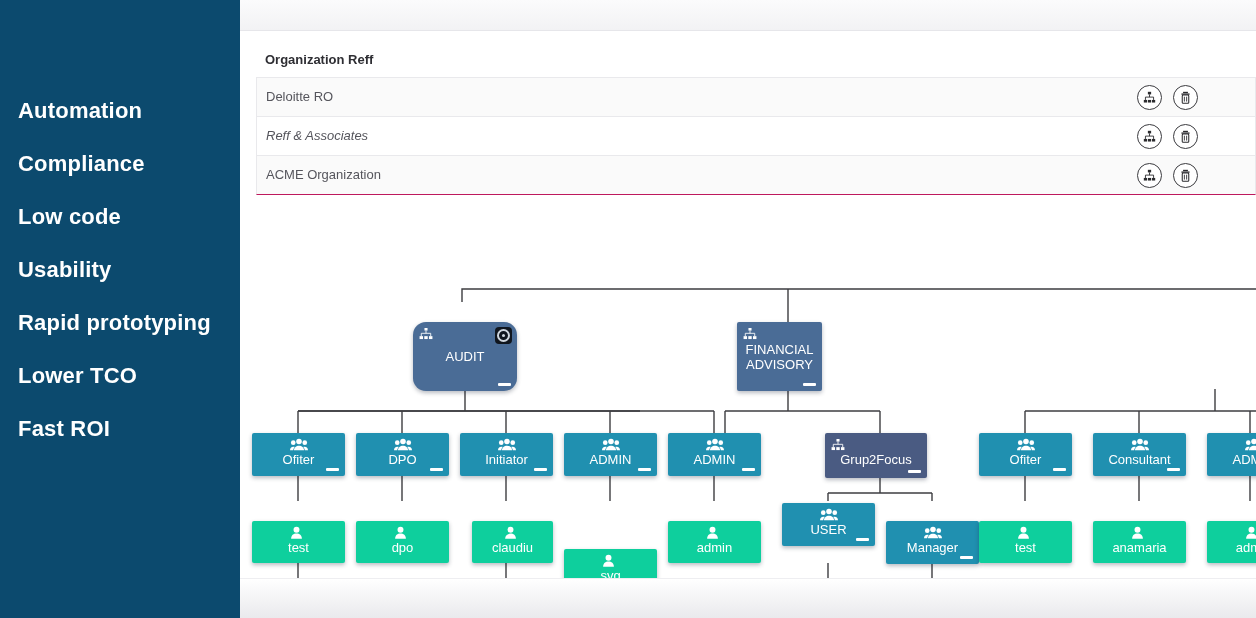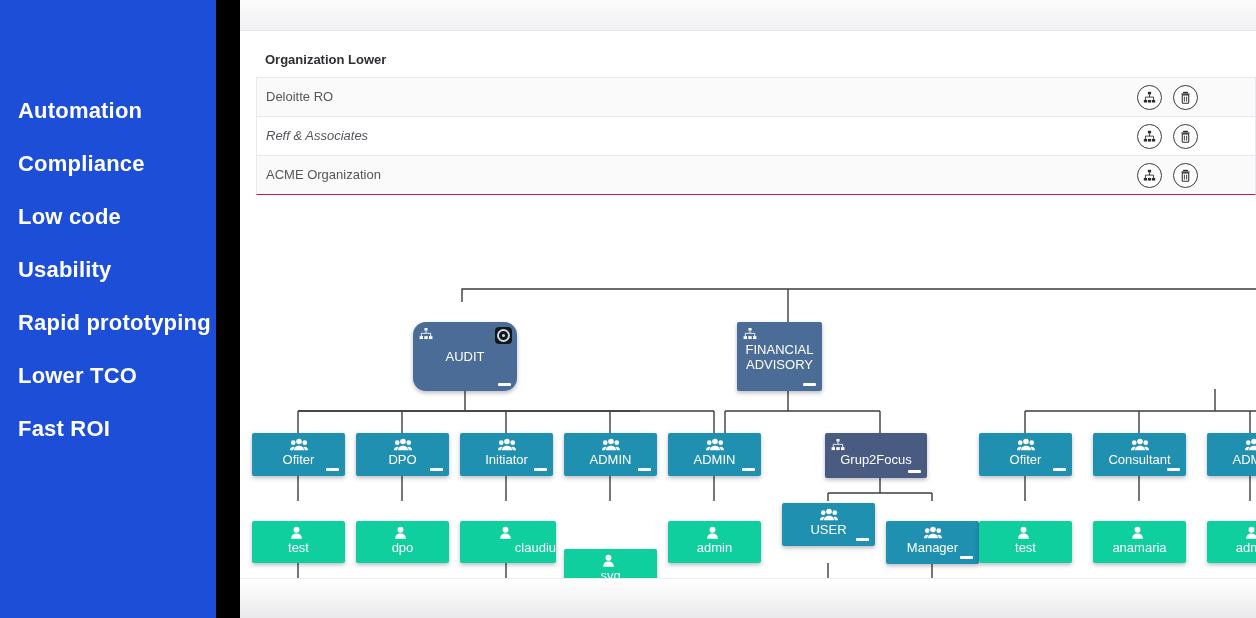--- a/index.html
+++ b/index.html
@@ -6,22 +6,22 @@
   body{
     width:1256px;height:618px;overflow:hidden;
     background:#000;
     font-family:"Liberation Sans", sans-serif;
     -webkit-font-smoothing:antialiased;
   }
   .stage{position:relative;width:1256px;height:618px;}
 
   
   .promo{
-    position:absolute;left:0;top:0;width:216px;height:618px;
-    background:#1d4ed8;
+    position:absolute;left:0;top:0;width:240px;height:618px;
+    background:#0c4a6e;
   }
   .promo-list{
     position:absolute;left:18px;top:100px;width:222px;
   }
   .promo-item{
     color:#ffffff;
     font-size:22px;
     font-weight:bold;
     letter-spacing:0.2px;
     line-height:1;
@@ -152,21 +152,21 @@
     </div>
   </div>
 
   <div class="app">
 
     <div class="app-topbar"></div>
 
     <div class="content">
 
       <div class="table-card">
-        <div class="table-head">Organization Lower</div>
+        <div class="table-head">Organization Reff</div>
 
         <div class="row">
           <div class="row-name">Deloitte RO</div>
           <div class="row-actions">
             <div class="icon-btn">
               <svg width="13" height="13" viewBox="0 0 16 16">
                   <rect x="6" y="1" width="4" height="3.2" fill="#2b2b2e"></rect>
                   <rect x="1" y="11" width="4" height="3.2" fill="#2b2b2e"></rect>
                   <rect x="6" y="11" width="4" height="3.2" fill="#2b2b2e"></rect>
                   <rect x="11" y="11" width="4" height="3.2" fill="#2b2b2e"></rect>
@@ -446,21 +446,21 @@
         </div>
         <div class="node n-user" style="left:116px;top:310px;width:93px;height:42px;">
           <span class="topicon">
             <svg width="13" height="13" viewBox="0 0 14 14">
                 <circle cx="7" cy="4" r="3.2" fill="#fff"></circle>
                 <path d="M1.2 13.6c0-3.3 2.6-5.4 5.8-5.4s5.8 2.1 5.8 5.4z" fill="#fff"></path>
               </svg>
           </span>
           <span class="nlabel" style="top:19px;">dpo</span>
         </div>
-        <div class="node n-user" style="left:220px;top:310px;width:96px;height:42px;text-align:right;">
+        <div class="node n-user" style="left:232px;top:310px;width:81px;height:42px;">
           <span class="topicon">
             <svg width="13" height="13" viewBox="0 0 14 14">
                 <circle cx="7" cy="4" r="3.2" fill="#fff"></circle>
                 <path d="M1.2 13.6c0-3.3 2.6-5.4 5.8-5.4s5.8 2.1 5.8 5.4z" fill="#fff"></path>
               </svg>
           </span>
           <span class="nlabel" style="top:19px;">claudiu</span>
         </div>
         <div class="node n-user" style="left:324px;top:310px;width:93px;height:42px;margin-top:28px;">
           <span class="topicon">

